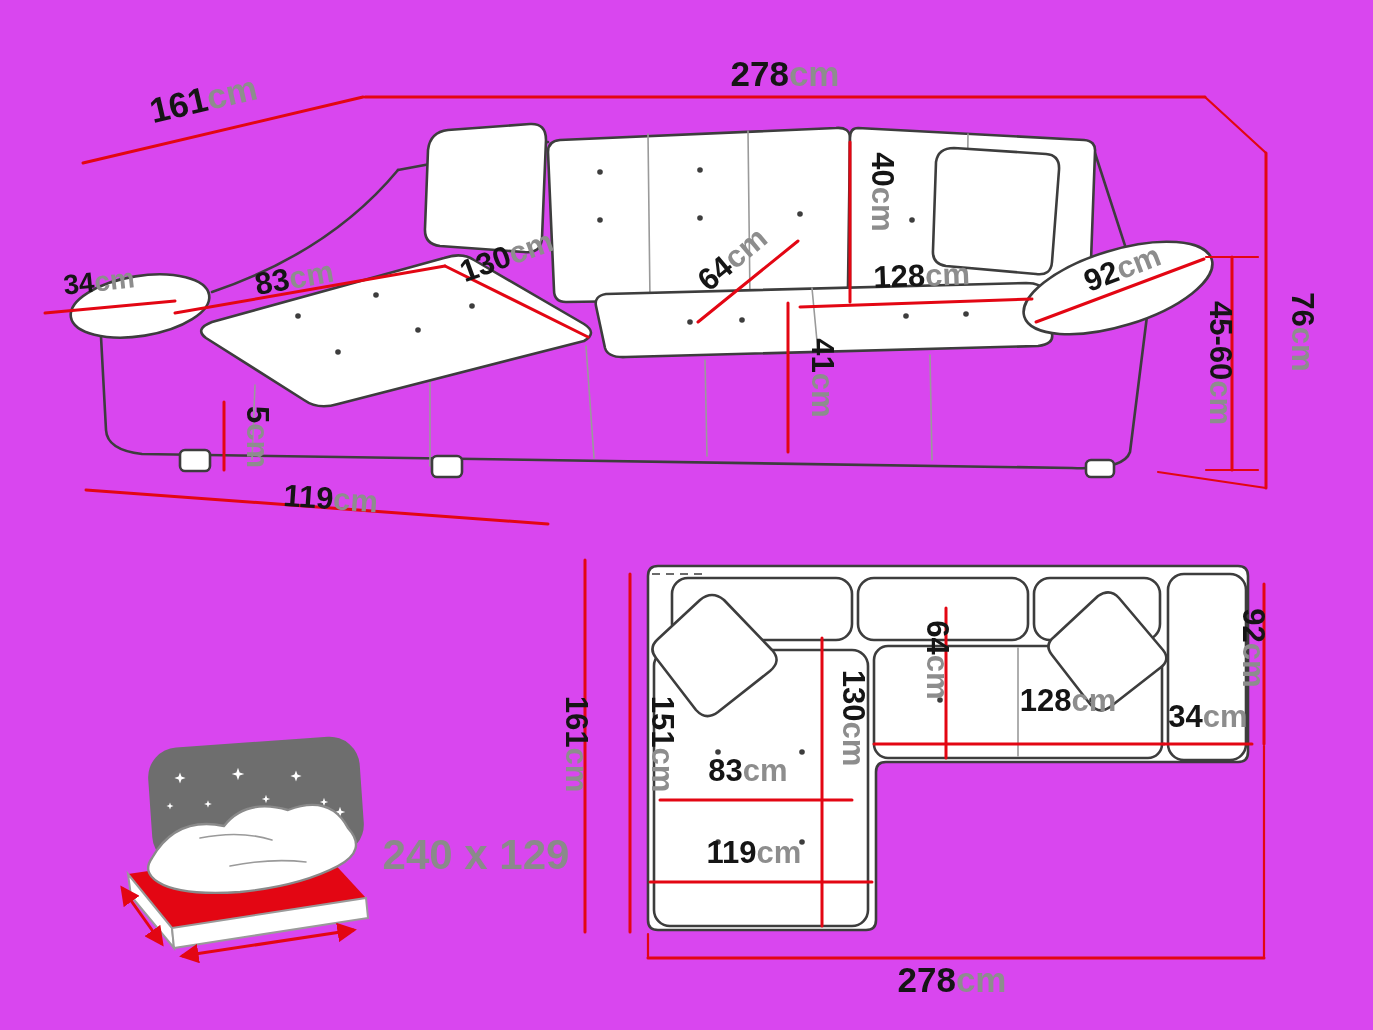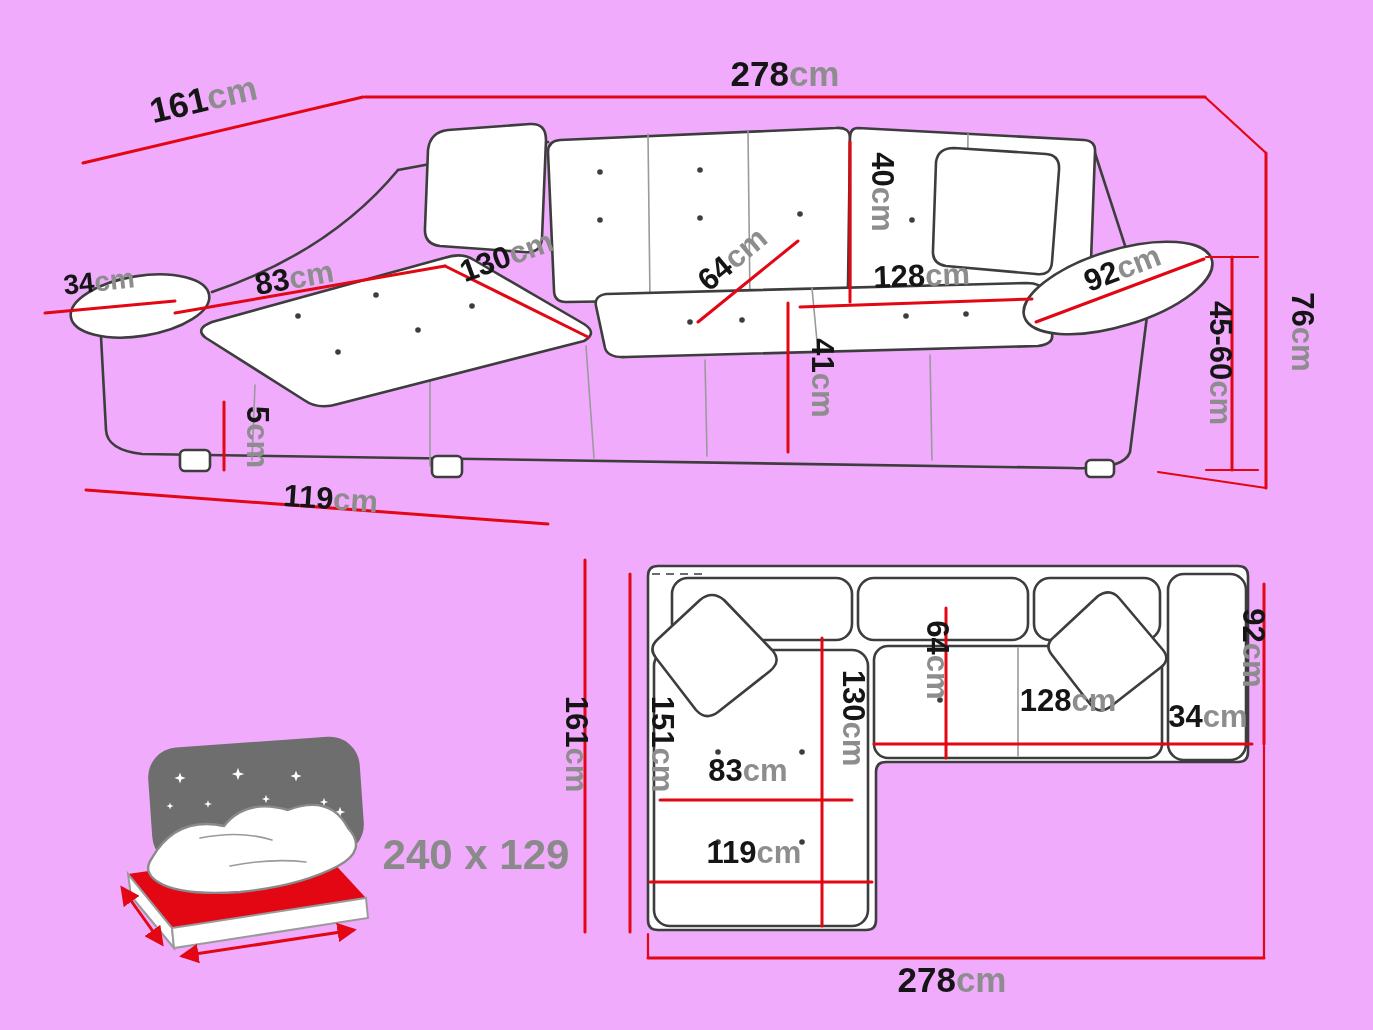--- a/index.html
+++ b/index.html
@@ -1,16 +1,16 @@
 <!DOCTYPE html>
 <html><head>
 <meta charset="utf-8">
 <style>
   html,body{margin:0;padding:0;background:#ffffff}
-  .stage{width:1373px;height:1030px;position:relative;background:#f0abfc;overflow:hidden}
+  .stage{width:1373px;height:1030px;position:relative;background:#d946ef;overflow:hidden}
   svg{display:block}
   .outline{fill:#ffffff;stroke:#3d3d3d;stroke-width:2.6;stroke-linejoin:round;stroke-linecap:round}
   .nofill{fill:none}
   .seam{fill:none;stroke:#9a9a9a;stroke-width:1.6;stroke-linecap:round}
   .dashed{stroke:#6b6b6b;stroke-width:2;stroke-dasharray:8 6;fill:none}
   .dot{fill:#3d3d3d}
   .dim{stroke:#e30613;stroke-width:3;fill:none;stroke-linecap:round}
   .thin{stroke-width:2.2}
   .num{font-family:"Liberation Sans",sans-serif;font-weight:bold;font-size:31px;fill:#151515;text-anchor:middle}
   .lg{font-size:35px}

